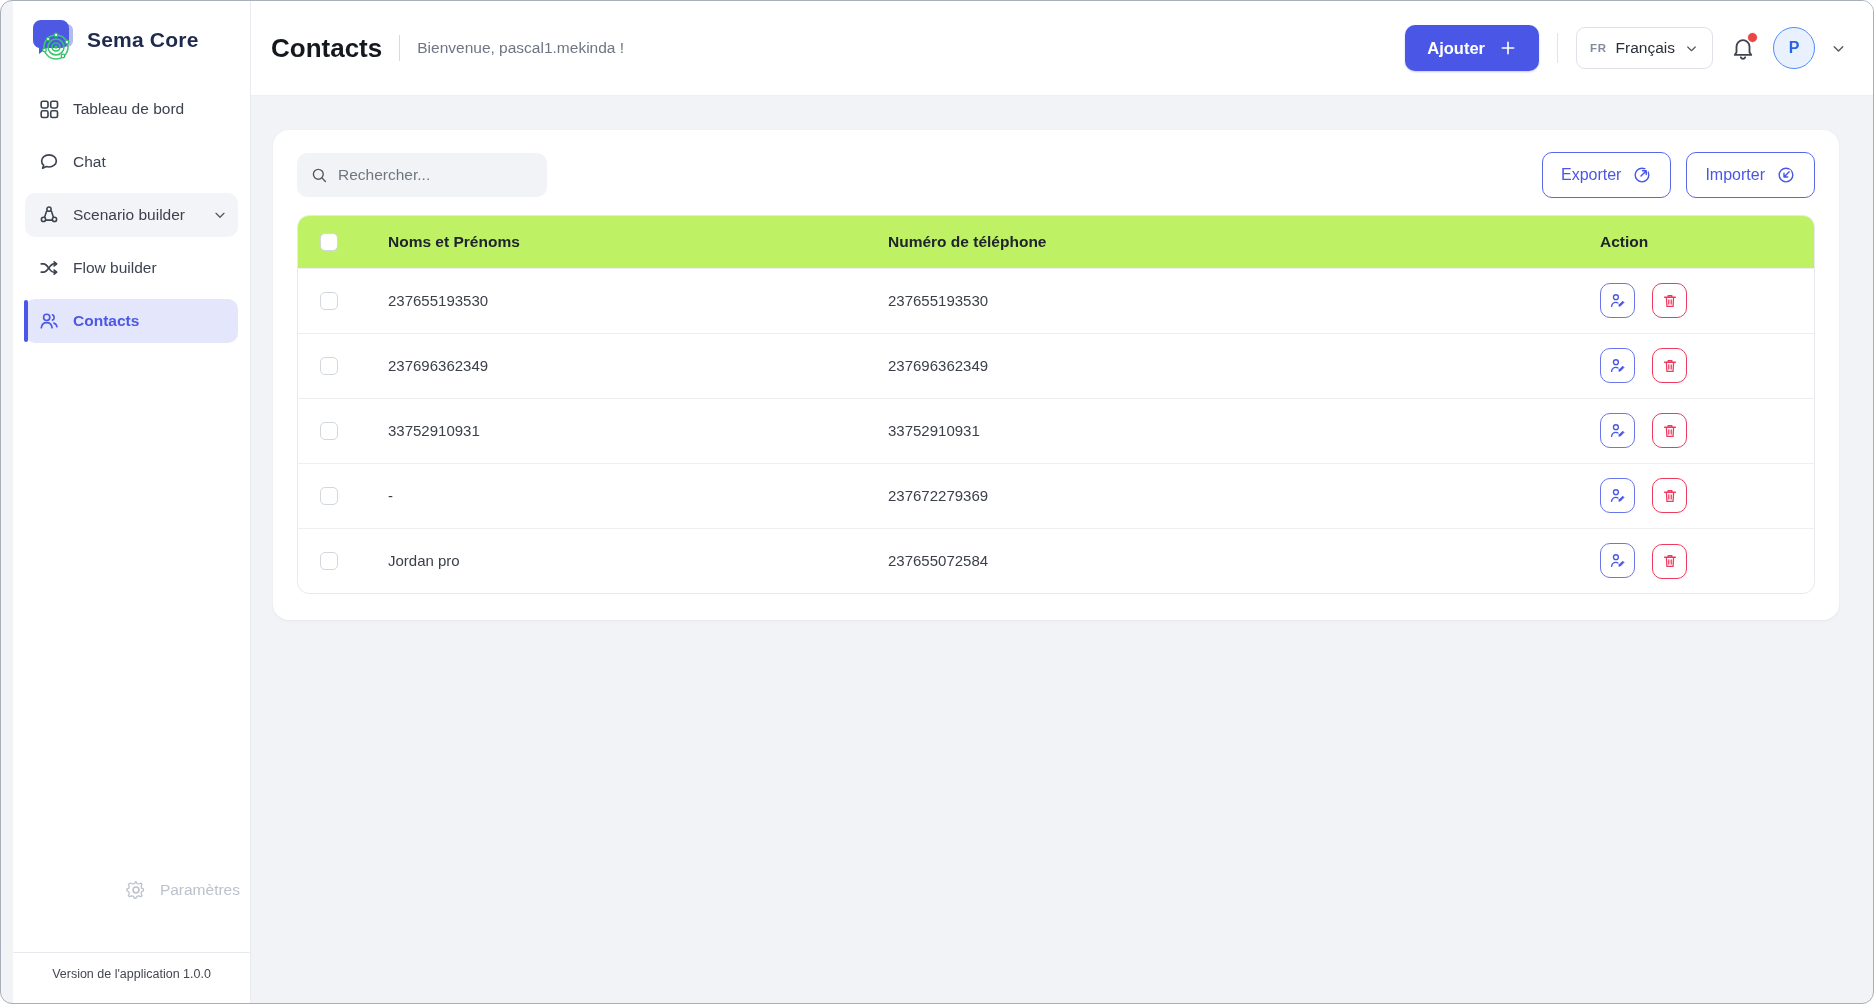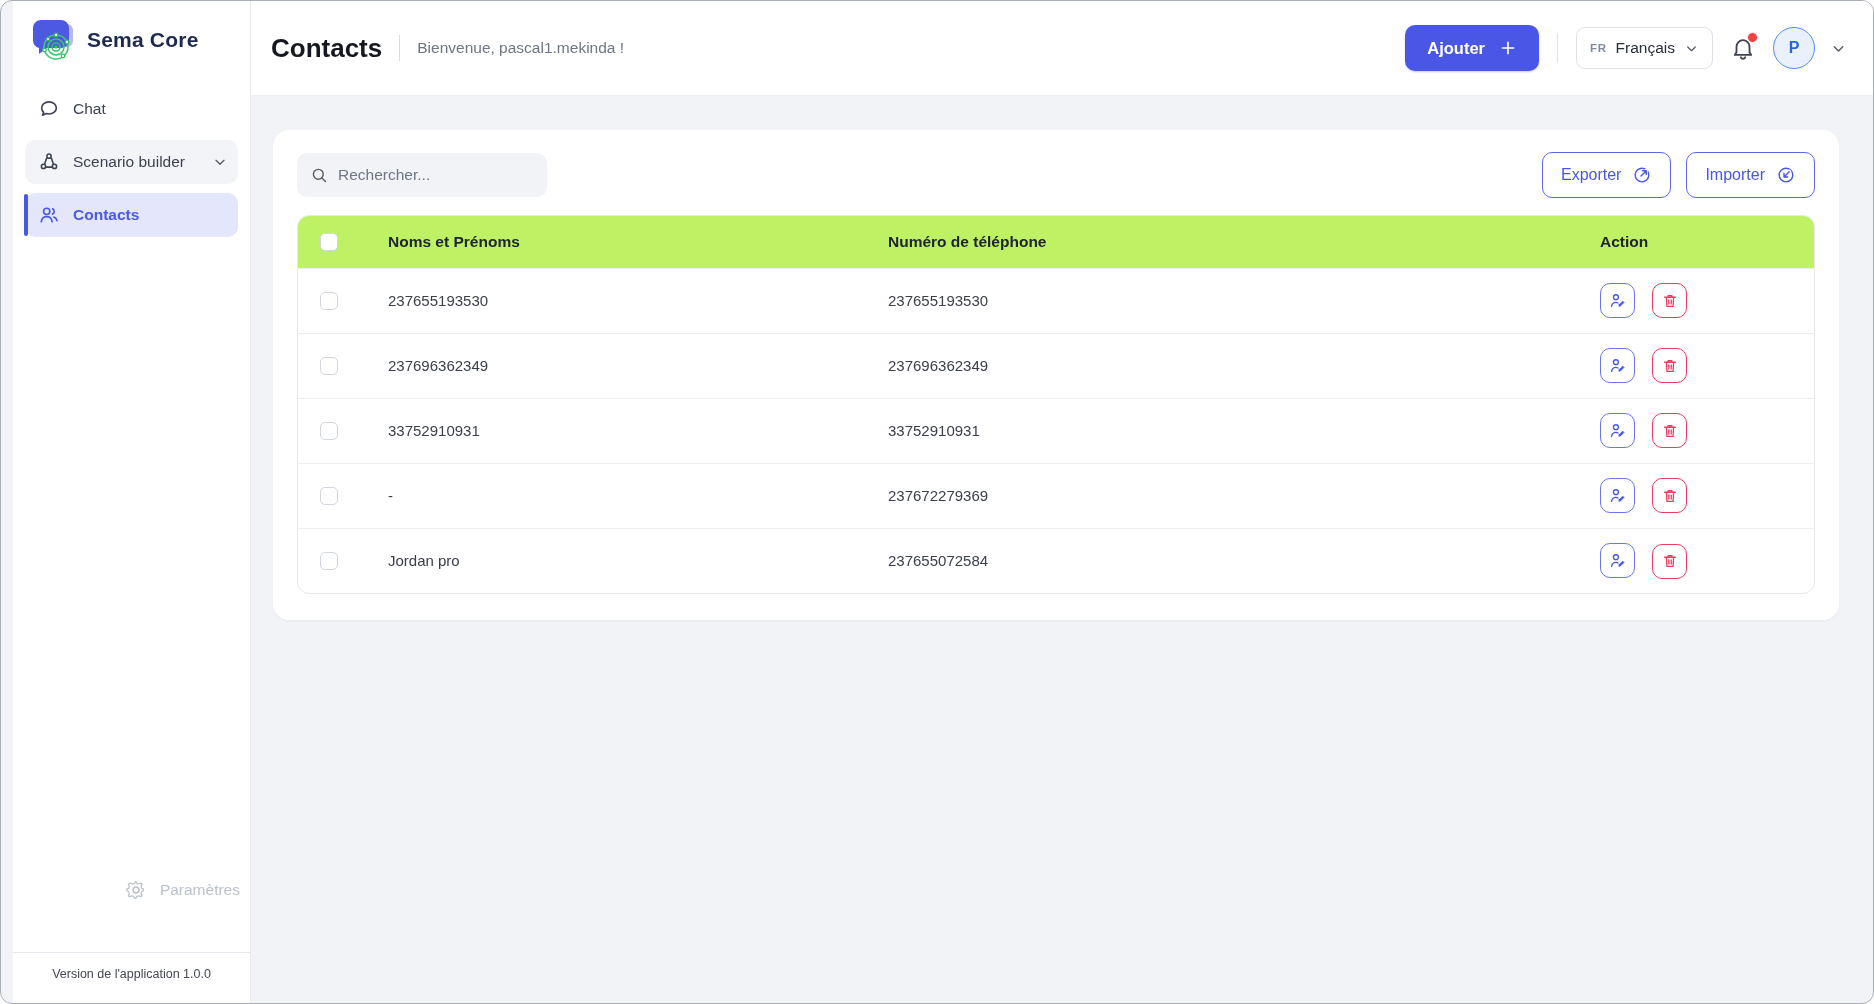--- a/index.html
+++ b/index.html
@@ -84,20 +84,31 @@
             <circle cx="13.5" cy="33" r="1.8"></circle>
             <circle cx="32" cy="39" r="1.8"></circle>
             <circle cx="17" cy="22" r="1.6"></circle>
           </g>
         </svg>
       </span>
       <span class="logo-text">Sema Core</span>
     </div>
 
     <nav class="nav">
+      <div class="nav-item">
+        <span style="display:flex">
+          <svg width="22" height="22" viewBox="0 0 24 24" fill="none" stroke="currentColor" stroke-width="1.8" stroke-linejoin="round">
+            <rect x="3.5" y="3.5" width="7.4" height="7.4" rx="1.8"></rect>
+            <rect x="13.9" y="3.5" width="7.4" height="7.4" rx="1.8"></rect>
+            <rect x="3.5" y="13.9" width="7.4" height="7.4" rx="1.8"></rect>
+            <rect x="13.9" y="13.9" width="7.4" height="7.4" rx="1.8"></rect>
+          </svg>
+        </span>
+        <span>Tableau de bord</span>
+      </div>
 
       <div class="nav-item">
         <span style="display:flex">
           <svg width="22" height="22" viewBox="0 0 24 24" fill="none" stroke="currentColor" stroke-width="1.8" stroke-linecap="round" stroke-linejoin="round">
             <path d="M12 4.2c4.5 0 8 2.9 8 6.6s-3.5 6.6-8 6.6c-1 0-1.9-.13-2.8-.4L5 18.8l1.2-3.1A6.3 6.3 0 0 1 4 10.8c0-3.7 3.5-6.6 8-6.6z"></path>
           </svg>
         </span>
         <span>Chat</span>
       </div>
 
@@ -111,20 +122,30 @@
           </svg>
         </span>
         <span>Scenario builder</span>
         <span class="chev" style="display:flex">
           <svg width="16" height="16" viewBox="0 0 24 24" fill="none" stroke="currentColor" stroke-width="2" stroke-linecap="round" stroke-linejoin="round">
               <path d="M6 9.5l6 6 6-6"></path>
             </svg>
         </span>
       </div>
 
+      <div class="nav-item">
+        <span style="display:flex">
+          <svg width="22" height="22" viewBox="0 0 24 24" fill="none" stroke="currentColor" stroke-width="1.8" stroke-linecap="round" stroke-linejoin="round">
+            <path d="M3.5 16.5h2.7c4.5 0 6.6-9 11-9h2.8"></path>
+            <path d="M3.5 7.5h2.7c2.2 0 3.7 2.1 5.2 4.2 1.5 2.2 3.2 4.8 5.8 4.8h2.8"></path>
+            <path d="M17.6 5.2 20.3 7.5l-2.7 2.3 M17.6 14.2l2.7 2.3-2.7 2.3"></path>
+          </svg>
+        </span>
+        <span>Flow builder</span>
+      </div>
 
       <div class="nav-item active">
         <span class="active-bar"></span>
         <span style="display:flex">
           <svg width="22" height="22" viewBox="0 0 24 24" fill="none" stroke="currentColor" stroke-width="1.8" stroke-linecap="round">
             <circle cx="9.5" cy="8" r="3.4"></circle>
             <path d="M3.6 19.4c.5-3.5 2.9-5.6 5.9-5.6s5.4 2.1 5.9 5.6"></path>
             <path d="M15.8 5.2a3.2 3.2 0 0 1 0 5.8 M17.4 14.3c1.7.6 2.9 2 3.3 4"></path>
           </svg>
         </span>

